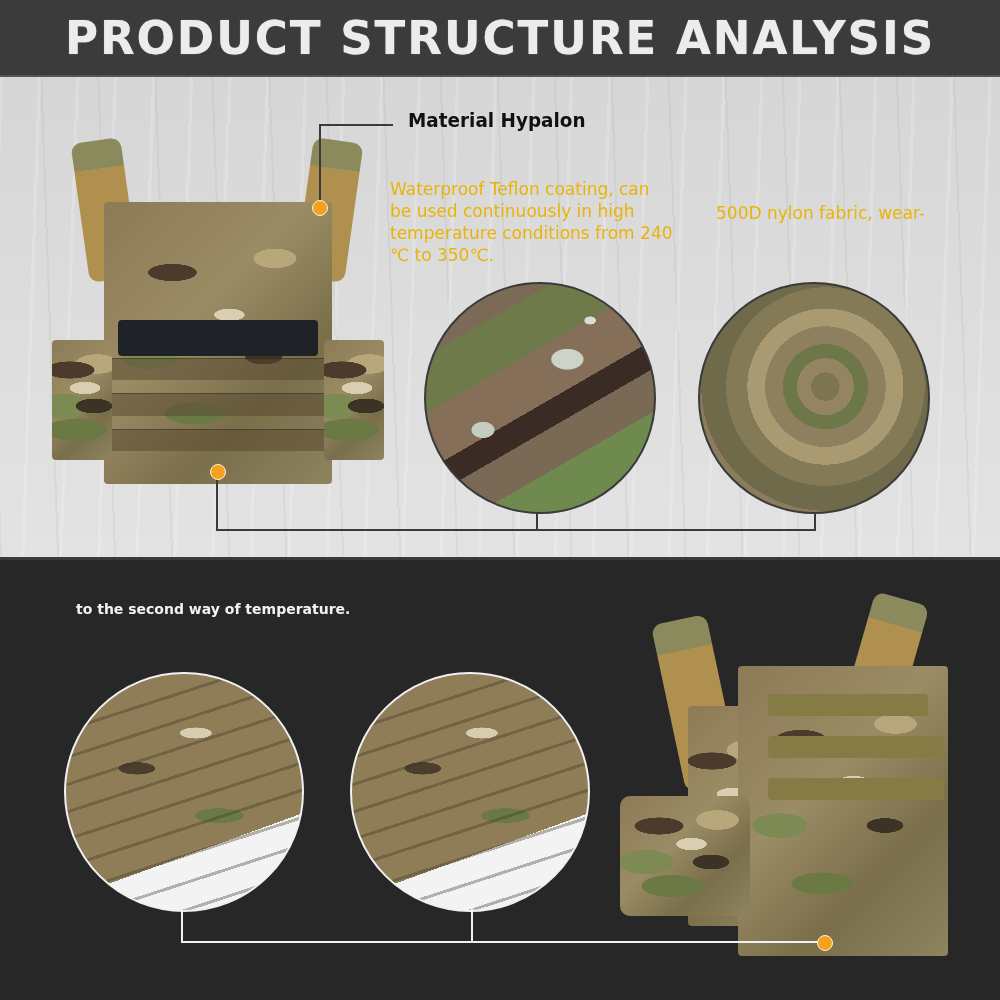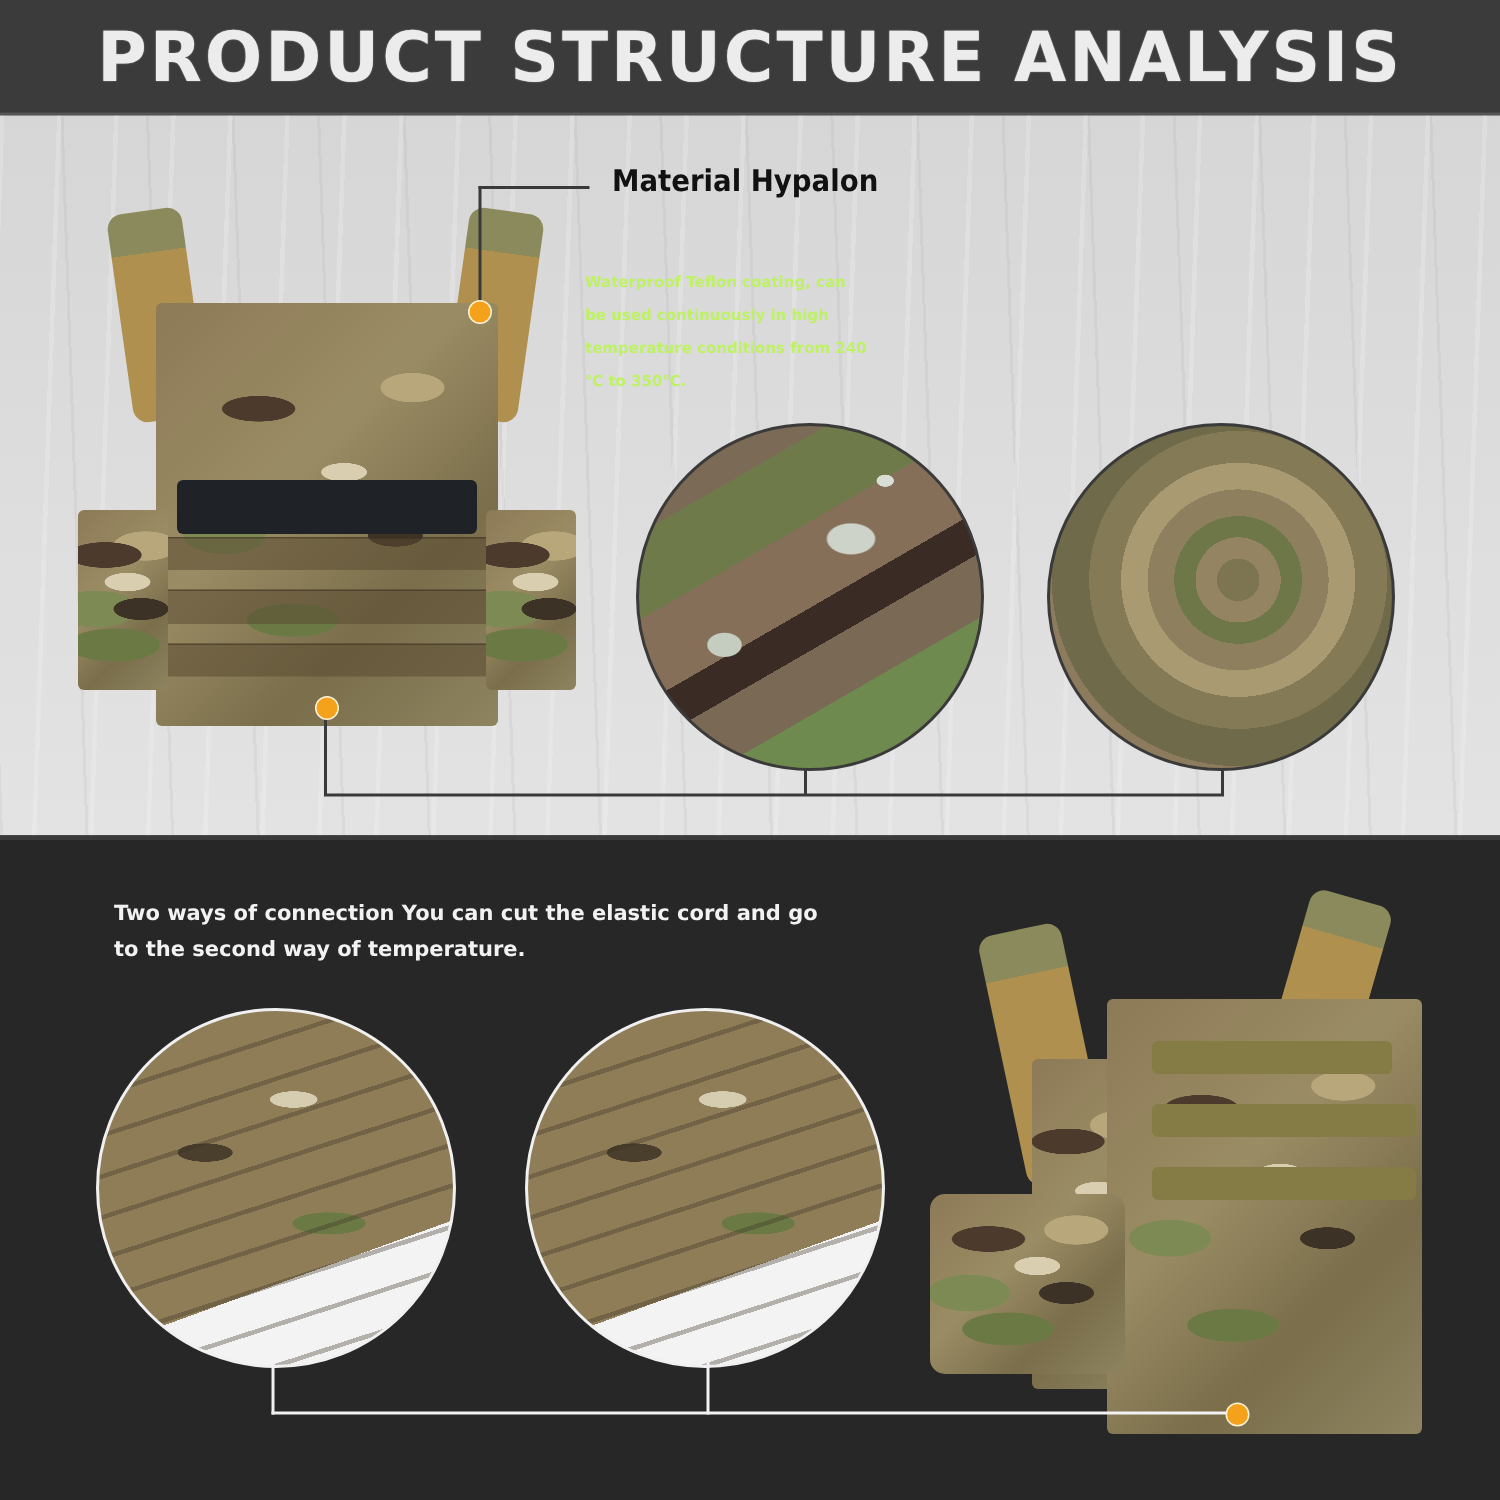--- a/index.html
+++ b/index.html
@@ -10,21 +10,21 @@
     background:
       repeating-linear-gradient(92deg, rgba(255,255,255,0.18) 0 3px, rgba(0,0,0,0) 3px 38px),
       repeating-linear-gradient(88deg, rgba(0,0,0,0.04) 0 2px, rgba(0,0,0,0) 2px 57px),
       linear-gradient(180deg, #d6d6d6, #dedede 60%, #e3e3e3);
   }
   .bottom { position:absolute; left:0; top:557px; width:1000px; height:443px; background:#272727; border-top:3px solid #3a3a3a; }
   .line-d { position:absolute; background:#3a3a3a; }
   .line-l { position:absolute; background:#f2f2f2; }
   .dot { position:absolute; width:14px; height:14px; border-radius:50%; background:#f4a21c; border:1.5px solid #fff3d9; }
   .label-title { position:absolute; left:408px; top:108px; font-family:"DejaVu Sans", sans-serif; font-weight:bold; font-size:20px; color:#111; transform:scaleX(0.92); transform-origin:left; }
-  .text-dark { position:absolute; font-family:"DejaVu Sans", sans-serif; font-weight:bold; font-size:10px; line-height:22px; color:#bef264; }
+  .text-dark { position:absolute; font-family:"DejaVu Sans", sans-serif; font-weight:normal; font-size:17px; line-height:22px; color:#eab308; }
   .text-light { position:absolute; font-family:"DejaVu Sans", sans-serif; font-weight:bold; font-size:14px; line-height:24px; color:#f2f2f2; }
   .circle { position:absolute; border-radius:50%; overflow:hidden; }
   .circle.dark { border:2px solid #3a3a3a; }
   .circle.light { border:2px solid #f0f0f0; }
   .camo {
     background:
       radial-gradient(ellipse 40px 14px at 30% 25%, #4c3b2c 60%, transparent 62%),
       radial-gradient(ellipse 30px 12px at 70% 55%, #3d3226 60%, transparent 62%),
       radial-gradient(ellipse 50px 18px at 40% 75%, #6b7a45 60%, transparent 62%),
       radial-gradient(ellipse 35px 16px at 75% 20%, #b8a77a 60%, transparent 62%),
@@ -84,35 +84,35 @@
 <div class="label-title">Material Hypalon</div>
 
 <div class="text-dark" style="left:390px;top:178px;">
   <div>Waterproof Teflon coating, can</div>
   <div>be used continuously in high</div>
   <div>temperature conditions from 240</div>
   <div>℃ to 350℃.</div>
 </div>
 
 <div class="text-dark" style="left:716px;top:202px;">
+  <div>500D nylon fabric, wear-</div>
 </div>
 
 <div class="circle dark camo-water" style="left:424px;top:282px;width:228px;height:228px;"></div>
 <div class="circle dark camo-fabric" style="left:698px;top:282px;width:228px;height:228px;"></div>
 
 <div class="line-d" style="left:216px;top:472px;width:2px;height:58px;"></div>
 <div class="line-d" style="left:216px;top:529px;width:600px;height:2px;"></div>
 <div class="line-d" style="left:536px;top:512px;width:2px;height:18px;"></div>
 <div class="line-d" style="left:814px;top:512px;width:2px;height:18px;"></div>
 <div class="dot" style="left:210px;top:464px;"></div>
 
 <div class="bottom"></div>
 
 <div class="text-light" style="left:76px;top:597px;">
-  <div>Two ways of connection You can cut the elastic cord and go</div>
   <div>to the second way of temperature.</div>
 </div>
 
 <div class="circle light camo-molle" style="left:64px;top:672px;width:236px;height:236px;"></div>
 <div class="circle light camo-molle" style="left:350px;top:672px;width:236px;height:236px;"></div>
 
 <div class="vest" style="left:618px;top:596px;width:340px;height:360px;">
   <div class="strap" style="left:50px;top:22px;width:56px;height:170px;transform:rotate(-12deg);background:linear-gradient(180deg,#8a8a5c 0 18%,#b0904f 18%);"></div>
   <div class="strap" style="left:236px;top:0;width:56px;height:150px;transform:rotate(16deg);background:linear-gradient(180deg,#8a8a5c 0 18%,#b0904f 18%);"></div>
   <div class="panel camo" style="left:70px;top:110px;width:80px;height:220px;"></div>

